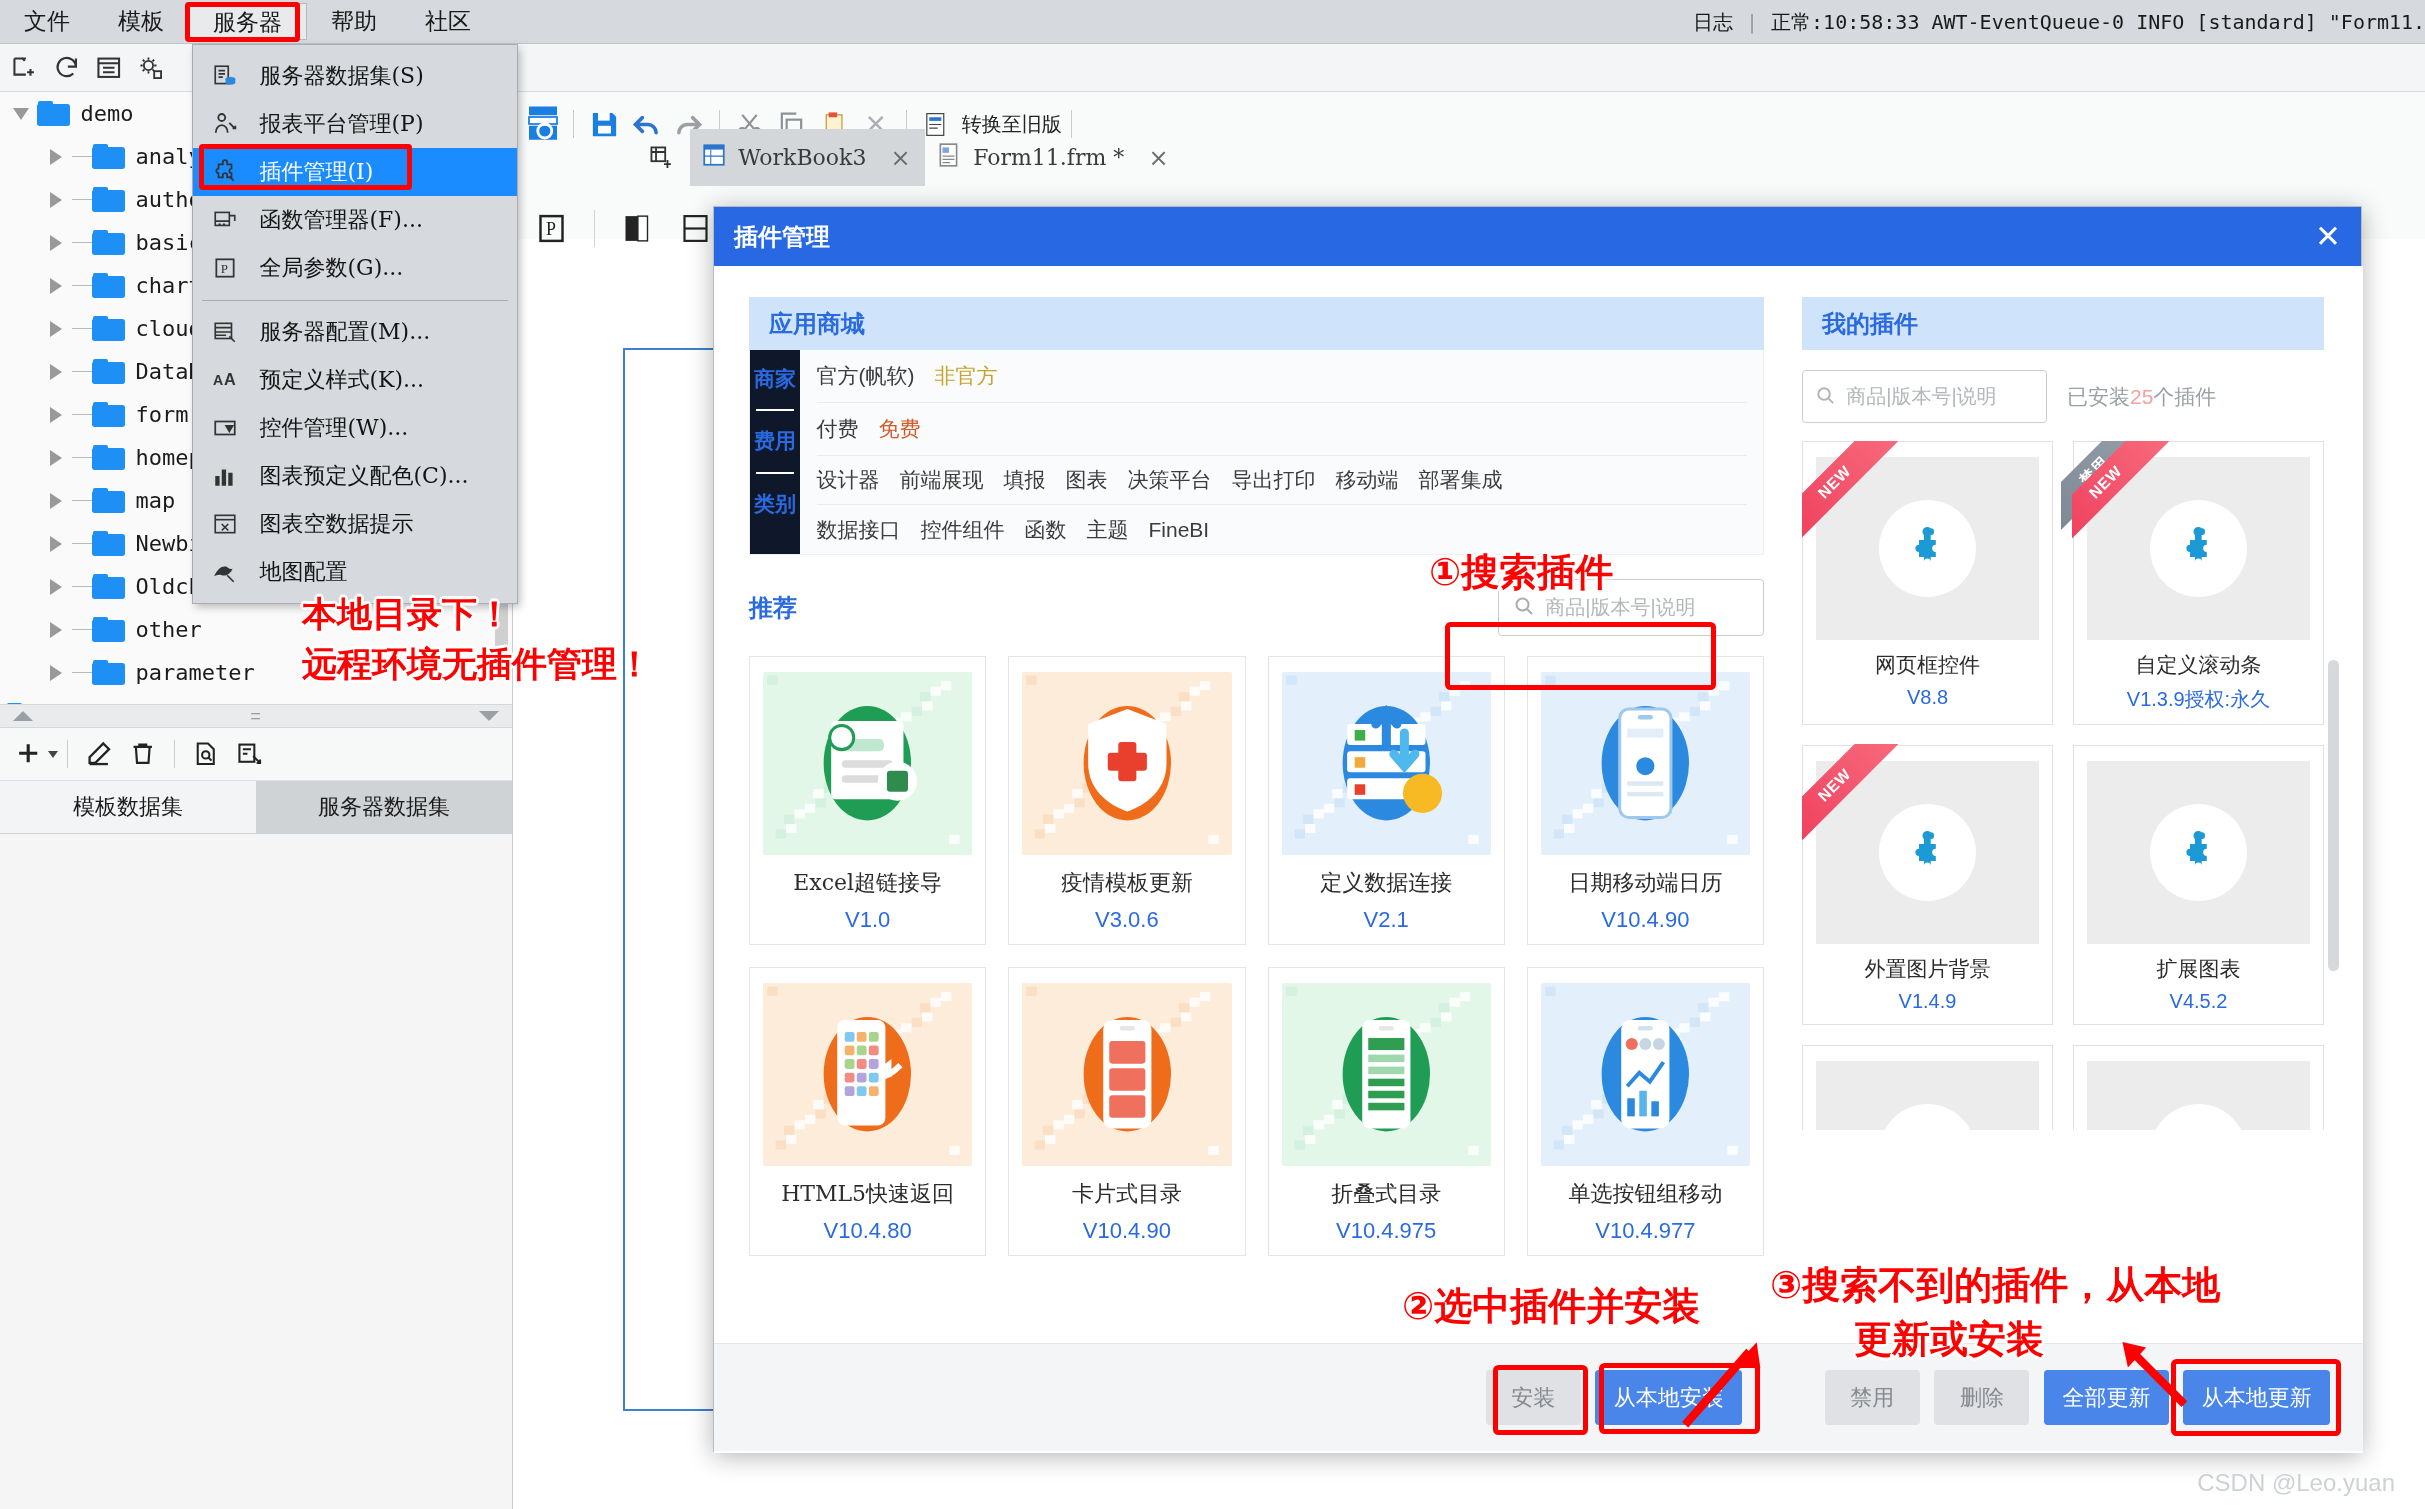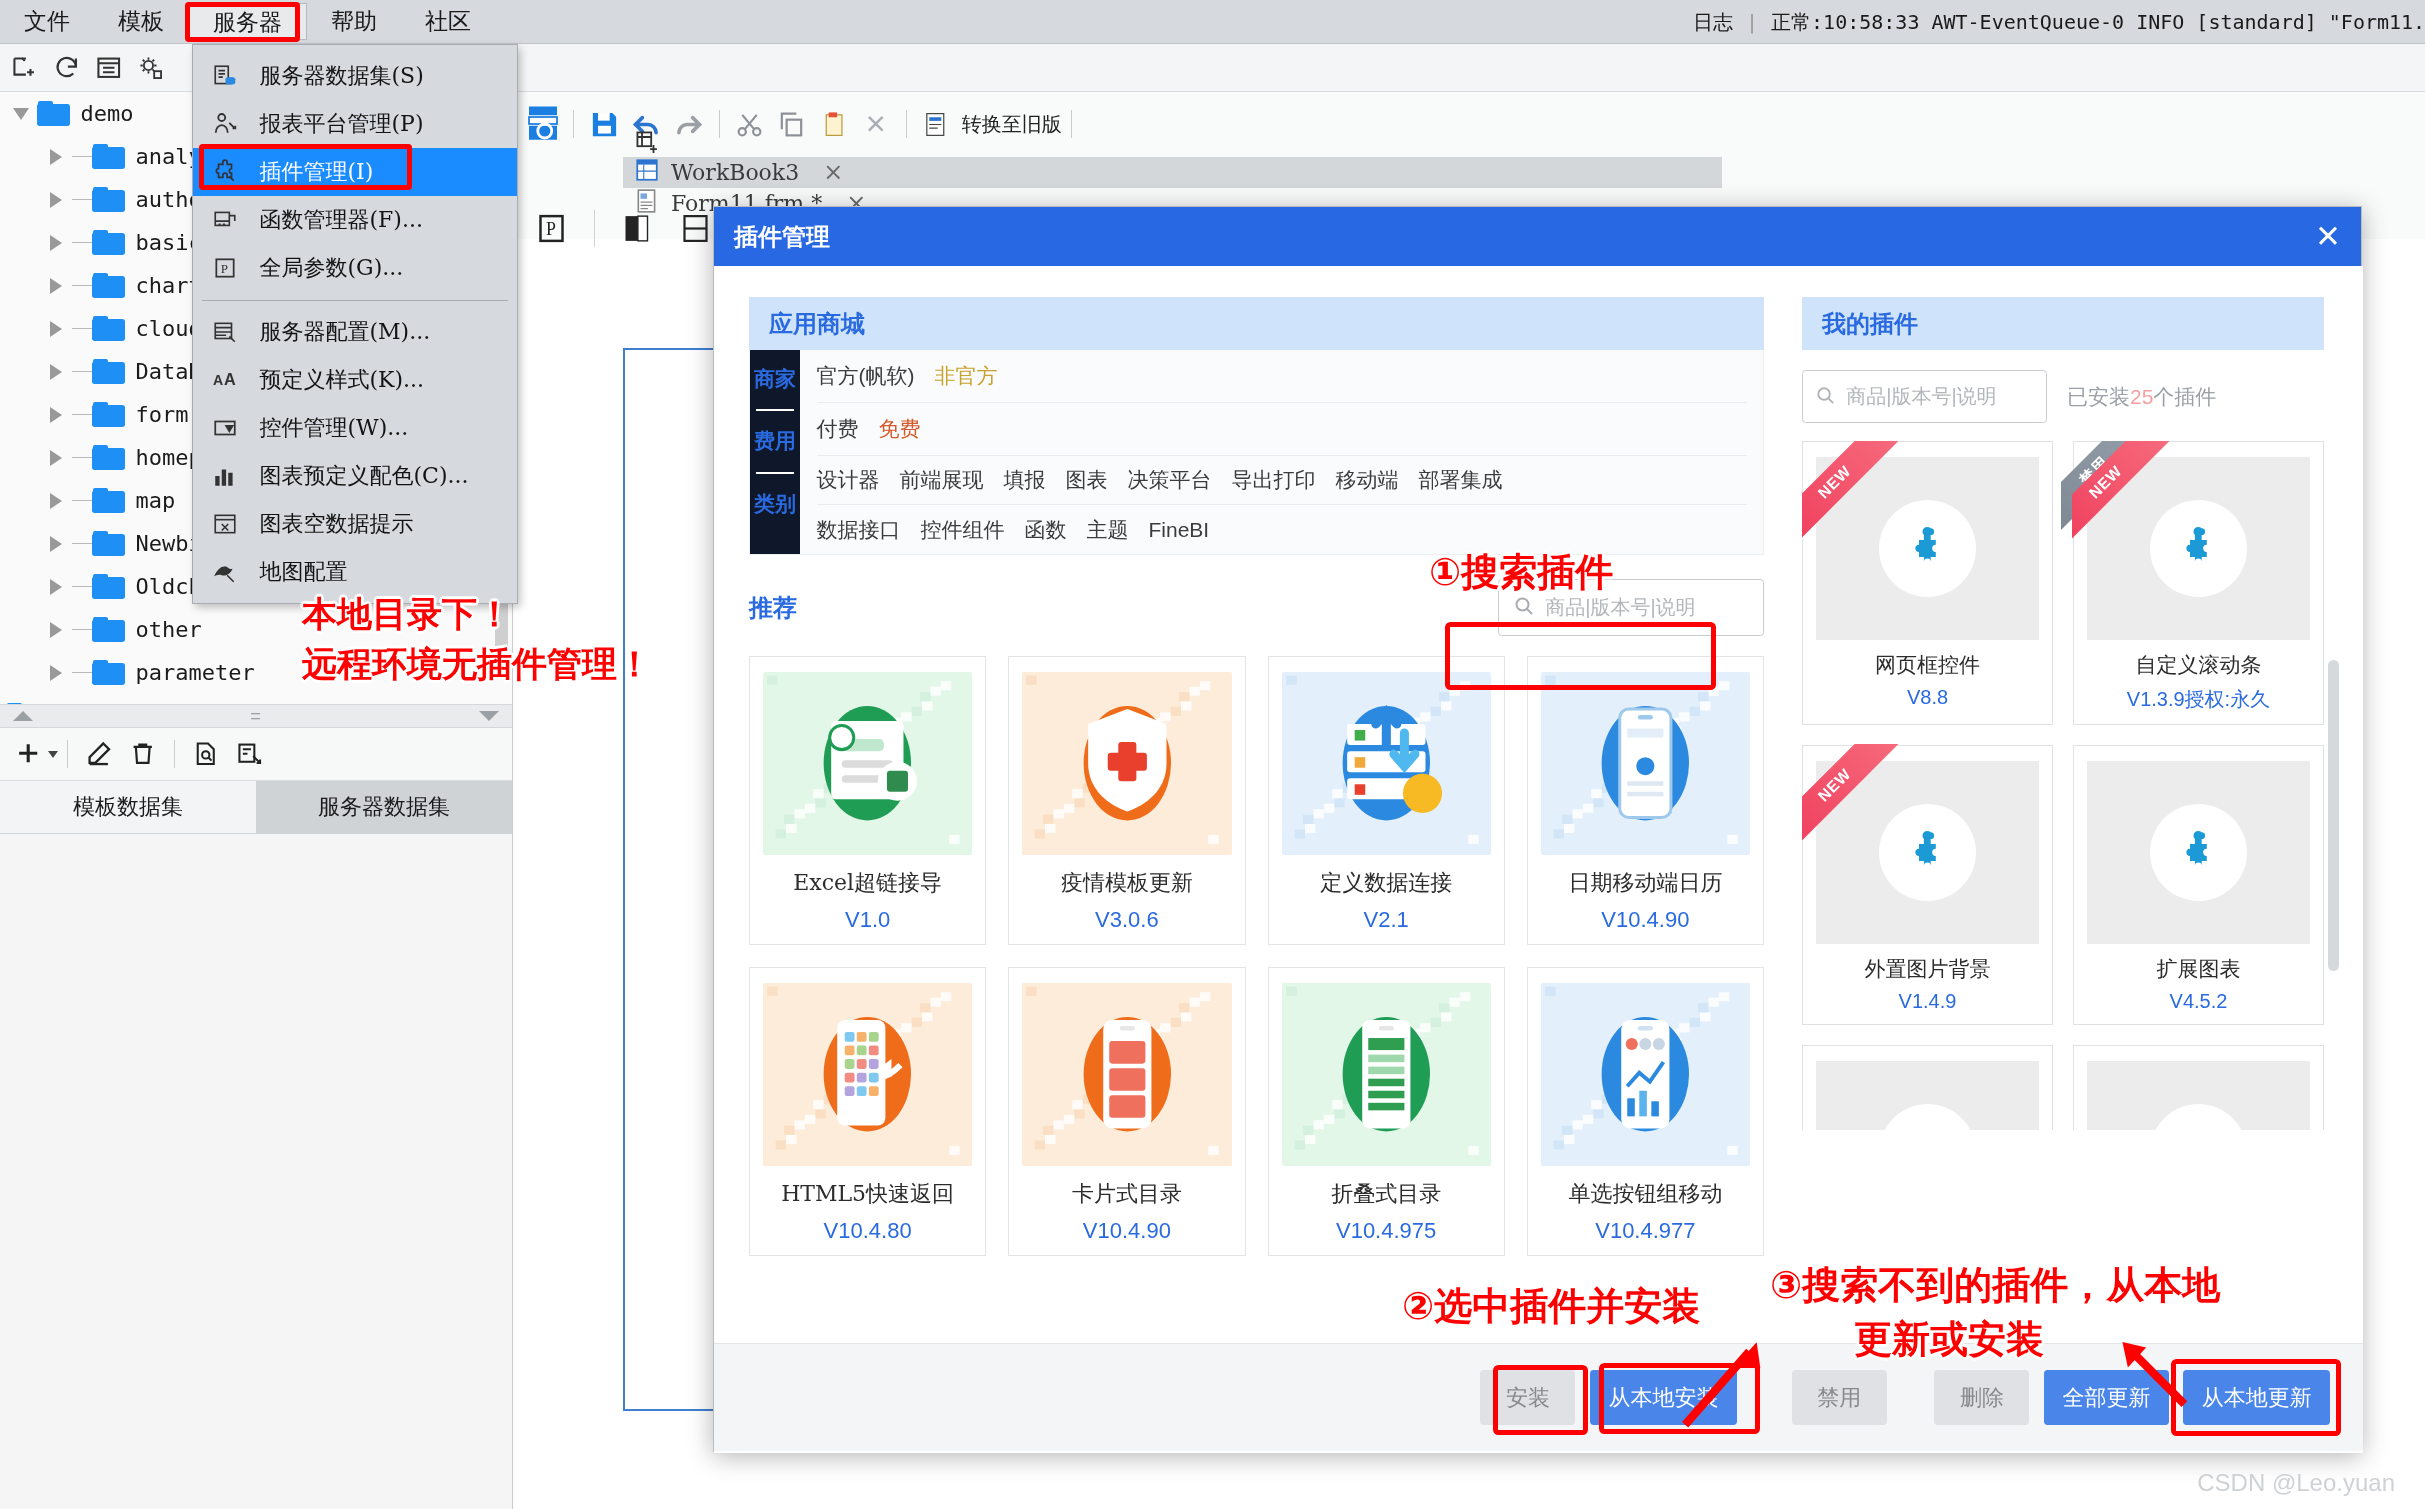--- a/index.html
+++ b/index.html
@@ -74,21 +74,21 @@
   .ds-toolbar { height: 53px; background:#f7f8f8; border-bottom:0.9px solid #dcdfe2;
     display:flex; align-items:center; padding-left: 7.3px; }
   .ds-tabs { display:flex; height: 53px; border-bottom:0.9px solid #cfd3d6; }
   .ds-tab { flex:1; display:flex; align-items:center; justify-content:center; font-size:22px;
     color:#1b1b1b; font-family:"DejaVu Serif","Liberation Serif",serif; background:#f3f4f5; }
   .ds-tab.active { background:#d0d3d6; }
 
   
   .canvas { position:absolute; top:92px; left:513px; width: 1913px; height: 1418px; background:#ffffff; }
   .ribbon2 { position:absolute; top:0; left:0; width:1913px; height: 147px; background:#f9fafa; }
-  .tabs-bar { position:absolute; top:37px; left:110px; width: 1099px; height: 57px; display:flex;flex-direction:column; }
+  .tabs-bar { position:absolute; top:37px; left:124px; width: 1099px; height: 57px; display:flex; }
   .file-tab { height: 57px; display:flex; align-items:center; padding: 0 14.7px 0 11px; font-size:22px;
     color:#3a3a3a; font-family:"DejaVu Serif","Liberation Serif",serif; white-space:nowrap; }
   .file-tab.active { background:#d4d7da; }
   .tab-x { margin-left: 24px; font-size: 24px; color:#6a6a6a; }
   .icons-row { position:absolute; top:108px; left:9.2px; width: 1903px; height: 57px; display:flex; align-items:center; }
   .ic { width: 51px; height:46px; margin: 0 3.7px; display:flex; align-items:center; justify-content:center; }
   .vsep { width:0.9px; height:37px; background:#d0d4d7; margin: 0 13px; }
   .form-area { position:absolute; top: 256px; left: 110px; width: 1740px; height: 1063px;
     border: 2.7px solid #3f7fd0; background: #ffffff; }
 
@@ -163,21 +163,21 @@
   .mcard-ver { margin-top: 7.3px; font-size: 20px; color:#2a6ae0; white-space:nowrap; }
   .mine-scroll { position:absolute; right: 24px; top: 394px; width: 11px; height: 311px;
      background:#d6d9dc; border-radius: 5.5px; }
 
   .dlg-footer { position:absolute; left:0; bottom:0; width: 1649px; height: 108px;
      background:#f4f5f6; border-top:0.9px solid #e3e5e8; display:flex; align-items:center; }
   .foot-left { width: 1050px; display:flex; justify-content:flex-end; align-items:center; gap: 14.7px; padding-right: 22px; }
   .foot-right { flex:1; display:flex; justify-content:flex-end; align-items:center; gap: 14.7px; padding-right: 33px; }
   .btn { height: 55px; min-width: 95px; padding: 0 18.3px; font-size: 22px; border-radius:3.7px;
      display:flex; align-items:center; justify-content:center; white-space:nowrap; }
-  .btn-grey { background:#dfe1e4; color:#86898d;margin-left:33px; }
+  .btn-grey { background:#dfe1e4; color:#86898d; }
   .btn-blue { background:#4a86ea; color:#fff; }
 
   
   .ann { position:absolute; color:#fe0000; font-weight:700; z-index: 90;
      font-family:"DejaVu Sans","Liberation Sans",sans-serif; white-space:nowrap;
      text-shadow: -1.8px -1.8px 0 #fff, 1.8px -1.8px 0 #fff, -1.8px 1.8px 0 #fff, 1.8px 1.8px 0 #fff,
                   -2.7px 0 0 #fff, 2.7px 0 0 #fff, 0 -2.7px 0 #fff, 0 2.7px 0 #fff; }
   .redbox { position:absolute; border: 5.5px solid #fe0000; border-radius: 5.5px; z-index: 85; pointer-events:none; }
   .watermark { position:absolute; right: 31px; bottom: 13px; color:#cfd2d5; font-size: 24px;
      font-family:"Liberation Sans",sans-serif; z-index: 95; }

